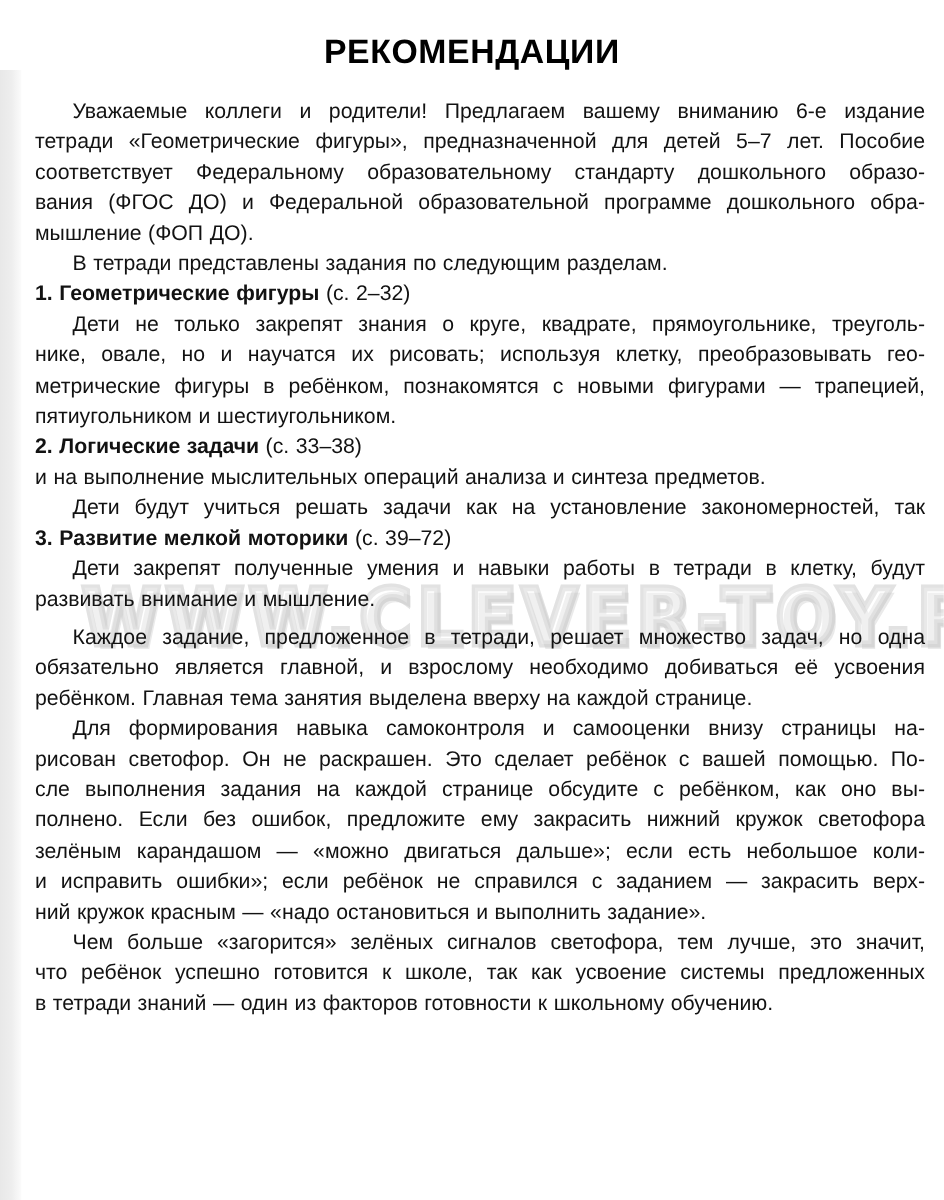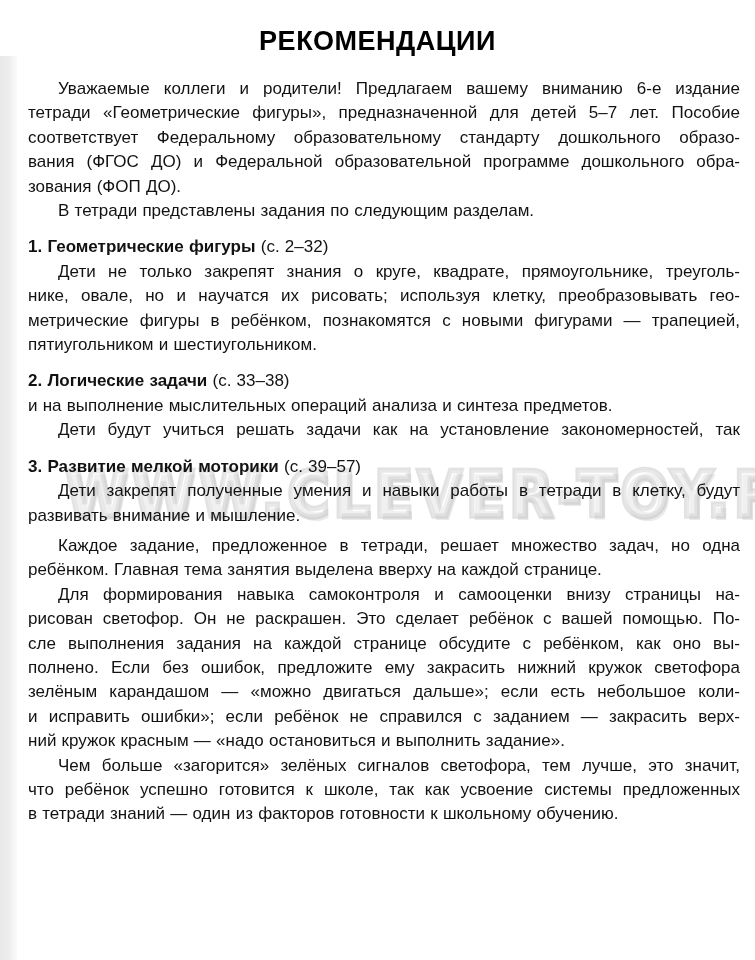--- a/index.html
+++ b/index.html
@@ -44,63 +44,64 @@
 
   .line {
     font-size: 17px; line-height: 24.4px;
     text-align: justify; text-align-last: justify;
     word-spacing: 0.5px;
     white-space: normal;
   }
   .line.indent { padding-left: 30px; }
   .line.last { text-align-last: left; }
 
-  .heading { margin-top: 12px; text-align: left; text-align-last: left; }
+  .heading { text-align: left; text-align-last: left; }
   .heading .hb { font-weight: 700; }
 
   
   .content > :nth-child(9), .content > :nth-child(12) { margin-top: 6px; }
 </style>
 </head>
 <body>
 
 <div class="page">
   <div class="scan-edge"></div>
   <div class="watermark">WWW.CLEVER-TOY.RU</div>
   <h1 class="title">РЕКОМЕНДАЦИИ</h1>
   <div class="content" id="content">
       <div class="para">
         <div class="line indent">Уважаемые коллеги и родители! Предлагаем вашему вниманию 6-е издание</div>
         <div class="line">тетради «Геометрические фигуры», предназначенной для детей 5–7 лет. Пособие</div>
         <div class="line">соответствует Федеральному образовательному стандарту дошкольного образо-</div>
         <div class="line">вания (ФГОС ДО) и Федеральной образовательной программе дошкольного обра-</div>
-        <div class="line last">зования (ФОП ДО).</div>
+        <div class="line last">мышление (ФОП ДО).</div>
       </div>
       <div class="para">
         <div class="line indent last">В тетради представлены задания по следующим разделам.</div>
       </div>
       <div class="line heading"><span class="hb">1. Геометрические фигуры</span><span> (с. 2–32)</span></div>
       <div class="para">
         <div class="line indent">Дети не только закрепят знания о круге, квадрате, прямоугольнике, треуголь-</div>
         <div class="line">нике, овале, но и научатся их рисовать; используя клетку, преобразовывать гео-</div>
         <div class="line">метрические фигуры в ребёнком, познакомятся с новыми фигурами — трапецией,</div>
         <div class="line last">пятиугольником и шестиугольником.</div>
       </div>
       <div class="line heading"><span class="hb">2. Логические задачи</span><span> (с. 33–38)</span></div>
       <div class="para">
         <div class="line last">и на выполнение мыслительных операций анализа и синтеза предметов.</div>
         <div class="line indent">Дети будут учиться решать задачи как на установление закономерностей, так</div>
       </div>
-      <div class="line heading"><span class="hb">3. Развитие мелкой моторики</span><span> (с. 39–57)</span></div>
+      <div class="line heading"><span class="hb">3. Развитие мелкой моторики</span><span> (с. 39–72)</span></div>
       <div class="para">
         <div class="line indent">Дети закрепят полученные умения и навыки работы в тетради в клетку, будут</div>
         <div class="line last">развивать внимание и мышление.</div>
       </div>
       <div class="para">
         <div class="line indent">Каждое задание, предложенное в тетради, решает множество задач, но одна</div>
+        <div class="line">обязательно является главной, и взрослому необходимо добиваться её усвоения</div>
         <div class="line last">ребёнком. Главная тема занятия выделена вверху на каждой странице.</div>
       </div>
       <div class="para">
         <div class="line indent">Для формирования навыка самоконтроля и самооценки внизу страницы на-</div>
         <div class="line">рисован светофор. Он не раскрашен. Это сделает ребёнок с вашей помощью. По-</div>
         <div class="line">сле выполнения задания на каждой странице обсудите с ребёнком, как оно вы-</div>
         <div class="line">полнено. Если без ошибок, предложите ему закрасить нижний кружок светофора</div>
         <div class="line">зелёным карандашом — «можно двигаться дальше»; если есть небольшое коли-</div>
         <div class="line">и исправить ошибки»; если ребёнок не справился с заданием — закрасить верх-</div>
         <div class="line last">ний кружок красным — «надо остановиться и выполнить задание».</div>

